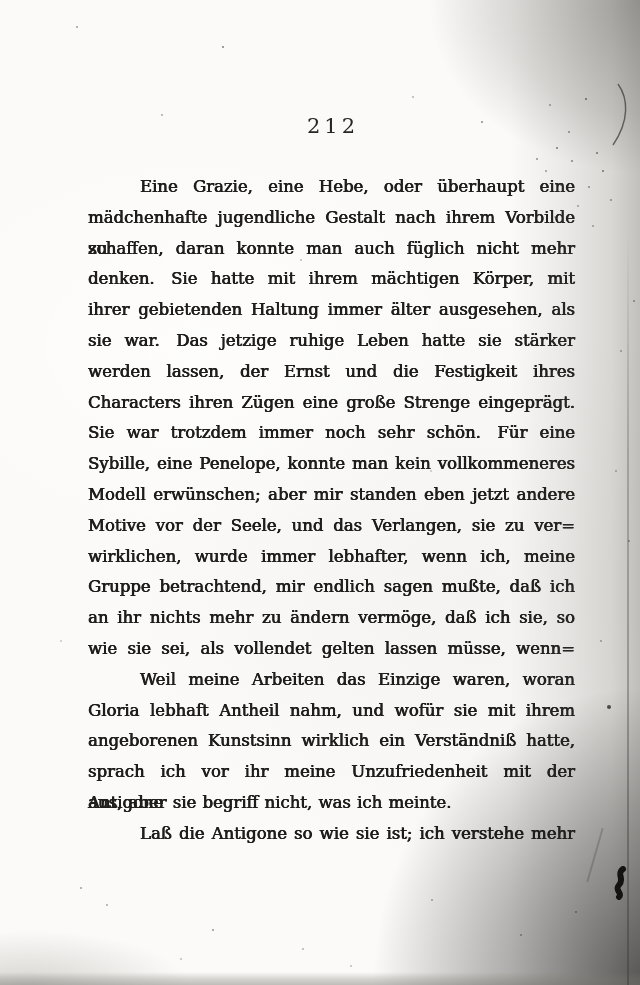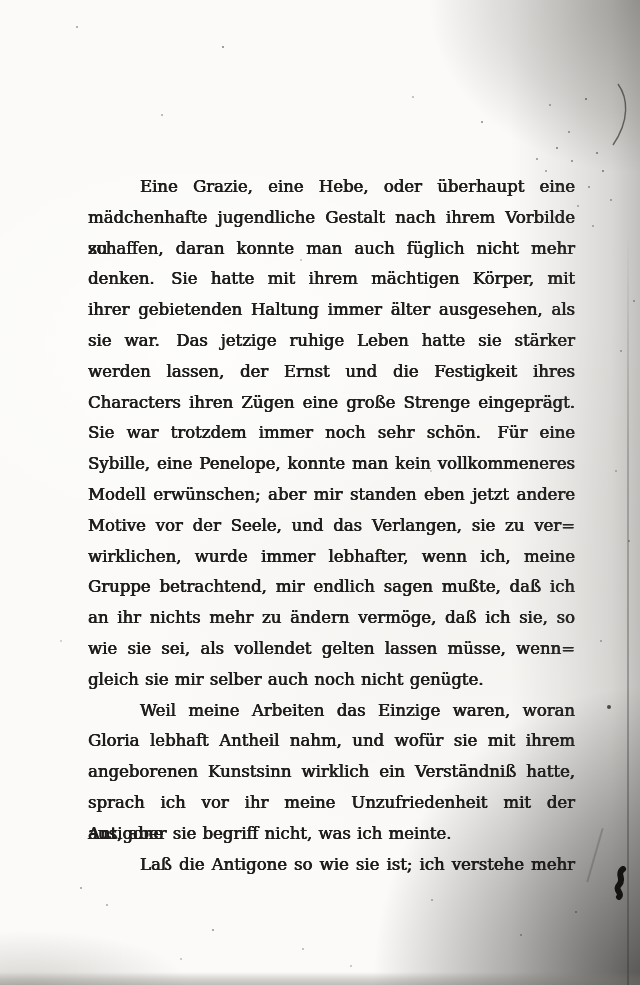--- a/index.html
+++ b/index.html
@@ -137,41 +137,41 @@
       575px 911px 0 0 rgba(45,43,40,0.50),
       350px 965px 0 0 rgba(45,43,40,0.30),
       180px 958px 0 0 rgba(45,43,40,0.30);
   }
 </style>
 </head>
 <body>
 
 <div class="page">
 
+  <div class="page-number">212</div>
 
   <div class="text-block">
 
     <div>
       <div class="line indent">Eine Grazie, eine Hebe, oder überhaupt eine</div>
       <div class="line">mädchenhafte jugendliche Gestalt nach ihrem Vorbilde zu</div>
       <div class="line">schaffen, daran konnte man auch füglich nicht mehr</div>
       <div class="line">denken. Sie hatte mit ihrem mächtigen Körper, mit</div>
       <div class="line">ihrer gebietenden Haltung immer älter ausgesehen, als</div>
       <div class="line">sie war. Das jetzige ruhige Leben hatte sie stärker</div>
       <div class="line">werden lassen, der Ernst und die Festigkeit ihres</div>
       <div class="line">Characters ihren Zügen eine große Strenge eingeprägt.</div>
       <div class="line">Sie war trotzdem immer noch sehr schön. Für eine</div>
       <div class="line">Sybille, eine Penelope, konnte man kein vollkommeneres</div>
       <div class="line">Modell erwünschen; aber mir standen eben jetzt andere</div>
       <div class="line">Motive vor der Seele, und das Verlangen, sie zu ver=</div>
       <div class="line">wirklichen, wurde immer lebhafter, wenn ich, meine</div>
       <div class="line">Gruppe betrachtend, mir endlich sagen mußte, daß ich</div>
       <div class="line">an ihr nichts mehr zu ändern vermöge, daß ich sie, so</div>
       <div class="line">wie sie sei, als vollendet gelten lassen müsse, wenn=</div>
-      <div class="line plast">gleich sie mir selber auch noch nicht genügte.</div>
     </div>
 
     <div>
       <div class="line indent">Weil meine Arbeiten das Einzige waren, woran</div>
       <div class="line">Gloria lebhaft Antheil nahm, und wofür sie mit ihrem</div>
       <div class="line">angeborenen Kunstsinn wirklich ein Verständniß hatte,</div>
       <div class="line">sprach ich vor ihr meine Unzufriedenheit mit der Antigone</div>
       <div class="line plast">aus, aber sie begriff nicht, was ich meinte.</div>
     </div>
 

